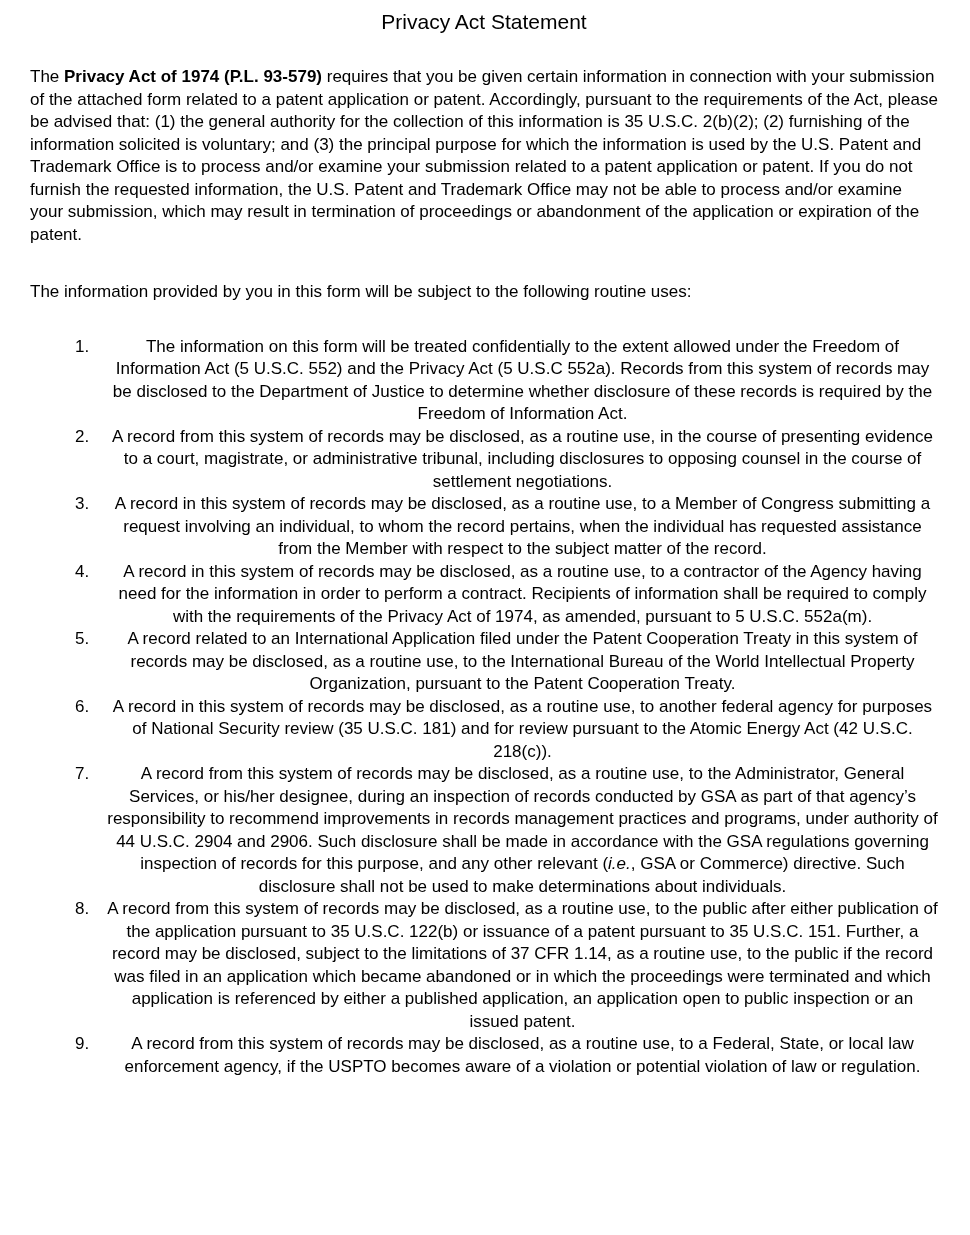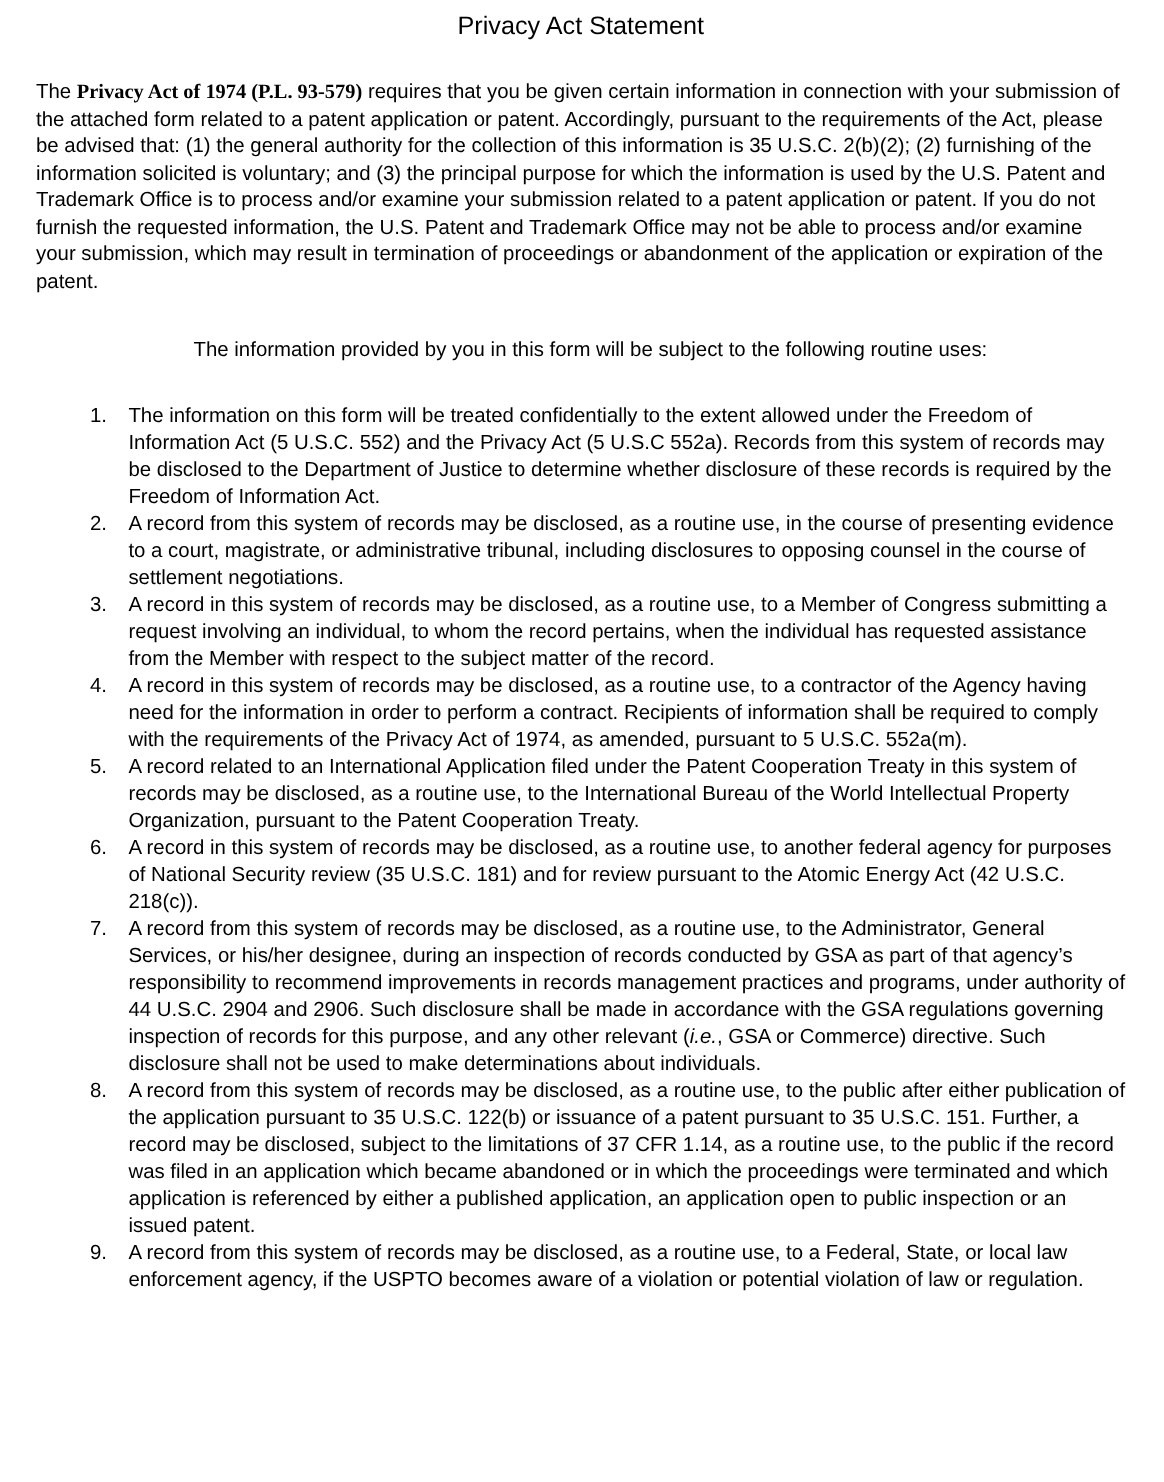--- a/index.html
+++ b/index.html
@@ -29,41 +29,41 @@
     margin: 0 0 30px 0;
   }
   .body-text {
     font-size: 17px;
     line-height: 22.5px;
   }
   .intro-paragraph {
     margin: 0 0 35px 0;
   }
   .lead-paragraph {
-    margin: 0 0 32px 16px;
-    text-align: center;
+    margin: 0 0 32px 0;
   }
   .routine-uses-list {
     margin: 0;
     padding: 0 0 0 77px;
     list-style: none;
     counter-reset: ru;
+    text-align: center;
   }
   .routine-uses-list li {
     position: relative;
     counter-increment: ru;
     margin: 0;
   }
   .routine-uses-list li::before {
     content: counter(ru) ".";
     position: absolute;
     left: -32px;
     top: 0;
   }
-  strong { font-weight: bold; font-family: Liberation Serif, serif; }
+  strong { font-weight: bold; }
   em { }
 </style>
 </head>
 <body>
 
 <div class="page">
 
   <h1 class="doc-title">Privacy Act Statement</h1>
 
   <p class="body-text intro-paragraph"><span>The </span><strong>Privacy Act of 1974 (P.L. 93-579)</strong><span> requires that you be given certain information in connection with your submission of the attached form related to a patent application or patent. Accordingly, pursuant to the requirements of the Act, please be advised that: (1) the general authority for the collection of this information is 35 U.S.C. 2(b)(2); (2) furnishing of the information solicited is voluntary; and (3) the principal purpose for which the information is used by the U.S. Patent and Trademark Office is to process and/or examine your submission related to a patent application or patent. If you do not furnish the requested information, the U.S. Patent and Trademark Office may not be able to process and/or examine your submission, which may result in termination of proceedings or abandonment of the application or expiration of the patent.</span></p>

